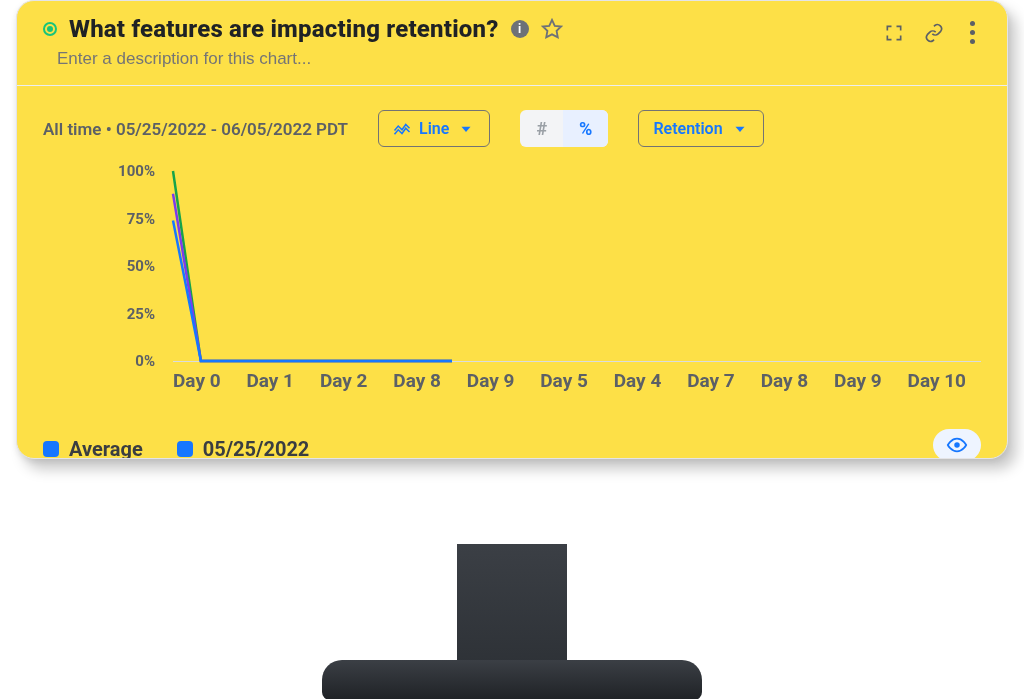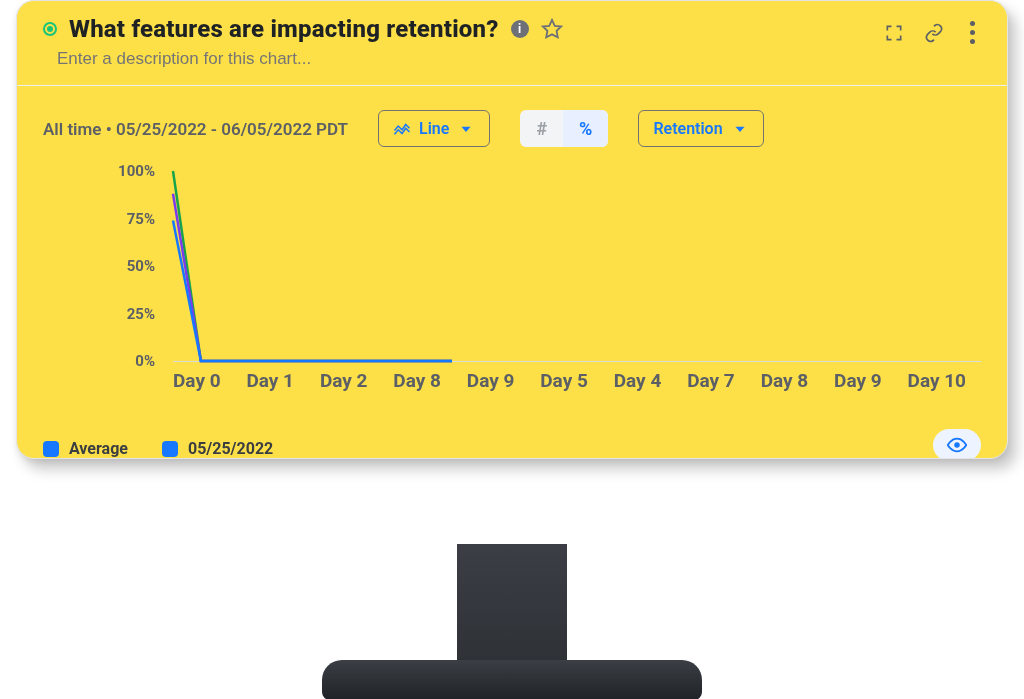--- a/index.html
+++ b/index.html
@@ -47,21 +47,21 @@
   .chart-area { position:relative; margin:18px 26px 0 26px; height:240px;font-weight:bold; }
   .y-axis { position:absolute; left:0; top:0; width:120px; height:190px; }
   .y-tick { position:absolute; right:8px; font-size:15px; color:#5c6066; transform:translateY(-50%); }
   .plot { position:absolute; left:130px; right:0; top:0; height:190px; }
   .x-axis { position:absolute; left:130px; right:0; top:198px; display:flex; }
   .x-tick { flex:1; text-align:left; font-size:19px; color:#5c6066; white-space:nowrap; }
   .axis-line { position:absolute; left:130px; right:0; height:1px; background:#d9dce0; }
 
   .legend-row { display:flex; align-items:center; justify-content:space-between; padding:18px 26px 10px 26px; }
   .legend { display:flex; gap:34px; }
-  .legend-item { display:flex; align-items:center; gap:10px; font-size:16px; font-weight:700; color:#3a3d41;margin-top:7px; }
+  .legend-item { display:flex; align-items:center; gap:10px; font-size:20px; font-weight:700; color:#3a3d41;margin-top:7px; }
   .swatch { width:16px; height:16px; border-radius:4px; }
   .eye-pill { width:48px; height:32px; border-radius:16px; background:#eef4ff; display:flex; align-items:center; justify-content:center; color:#1677ff; cursor:pointer; }
   .eye-pill svg { width:22px; height:22px; }
   .thin-divider { height:1px; background:#eceef0; margin:0 18px; }
 
   svg { overflow:visible; }
 </style>
 </head>
 <body>
 

